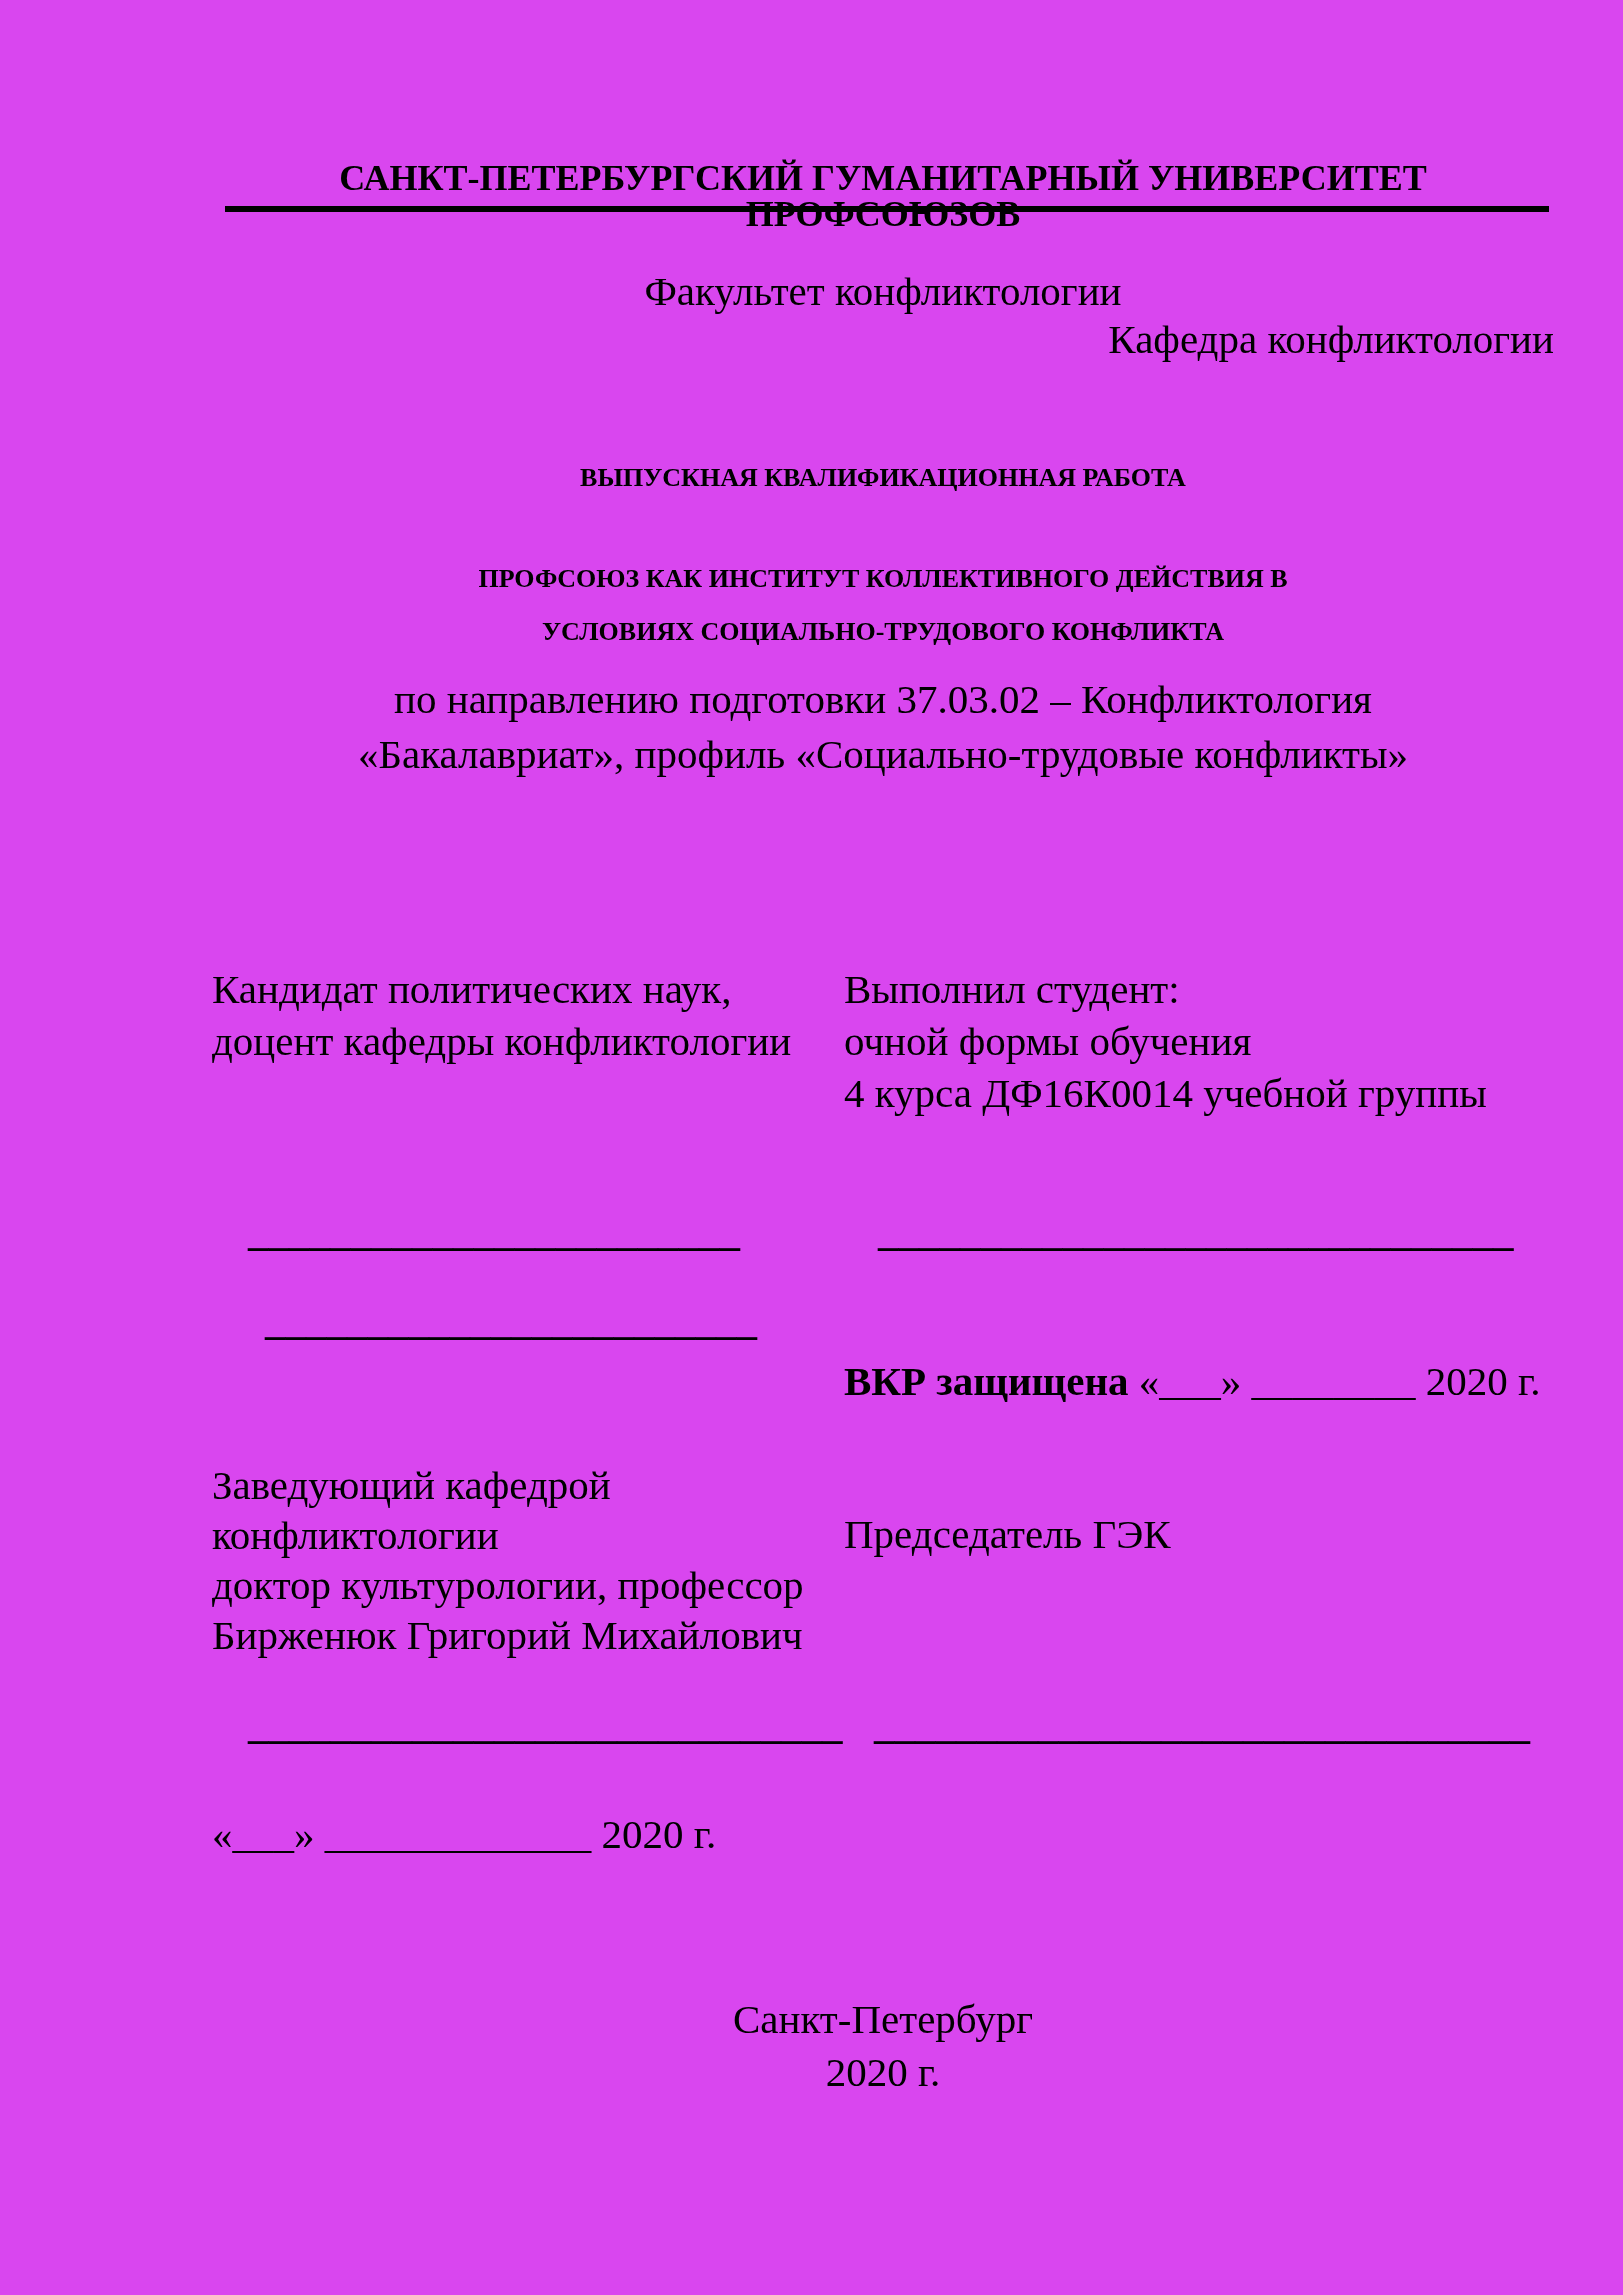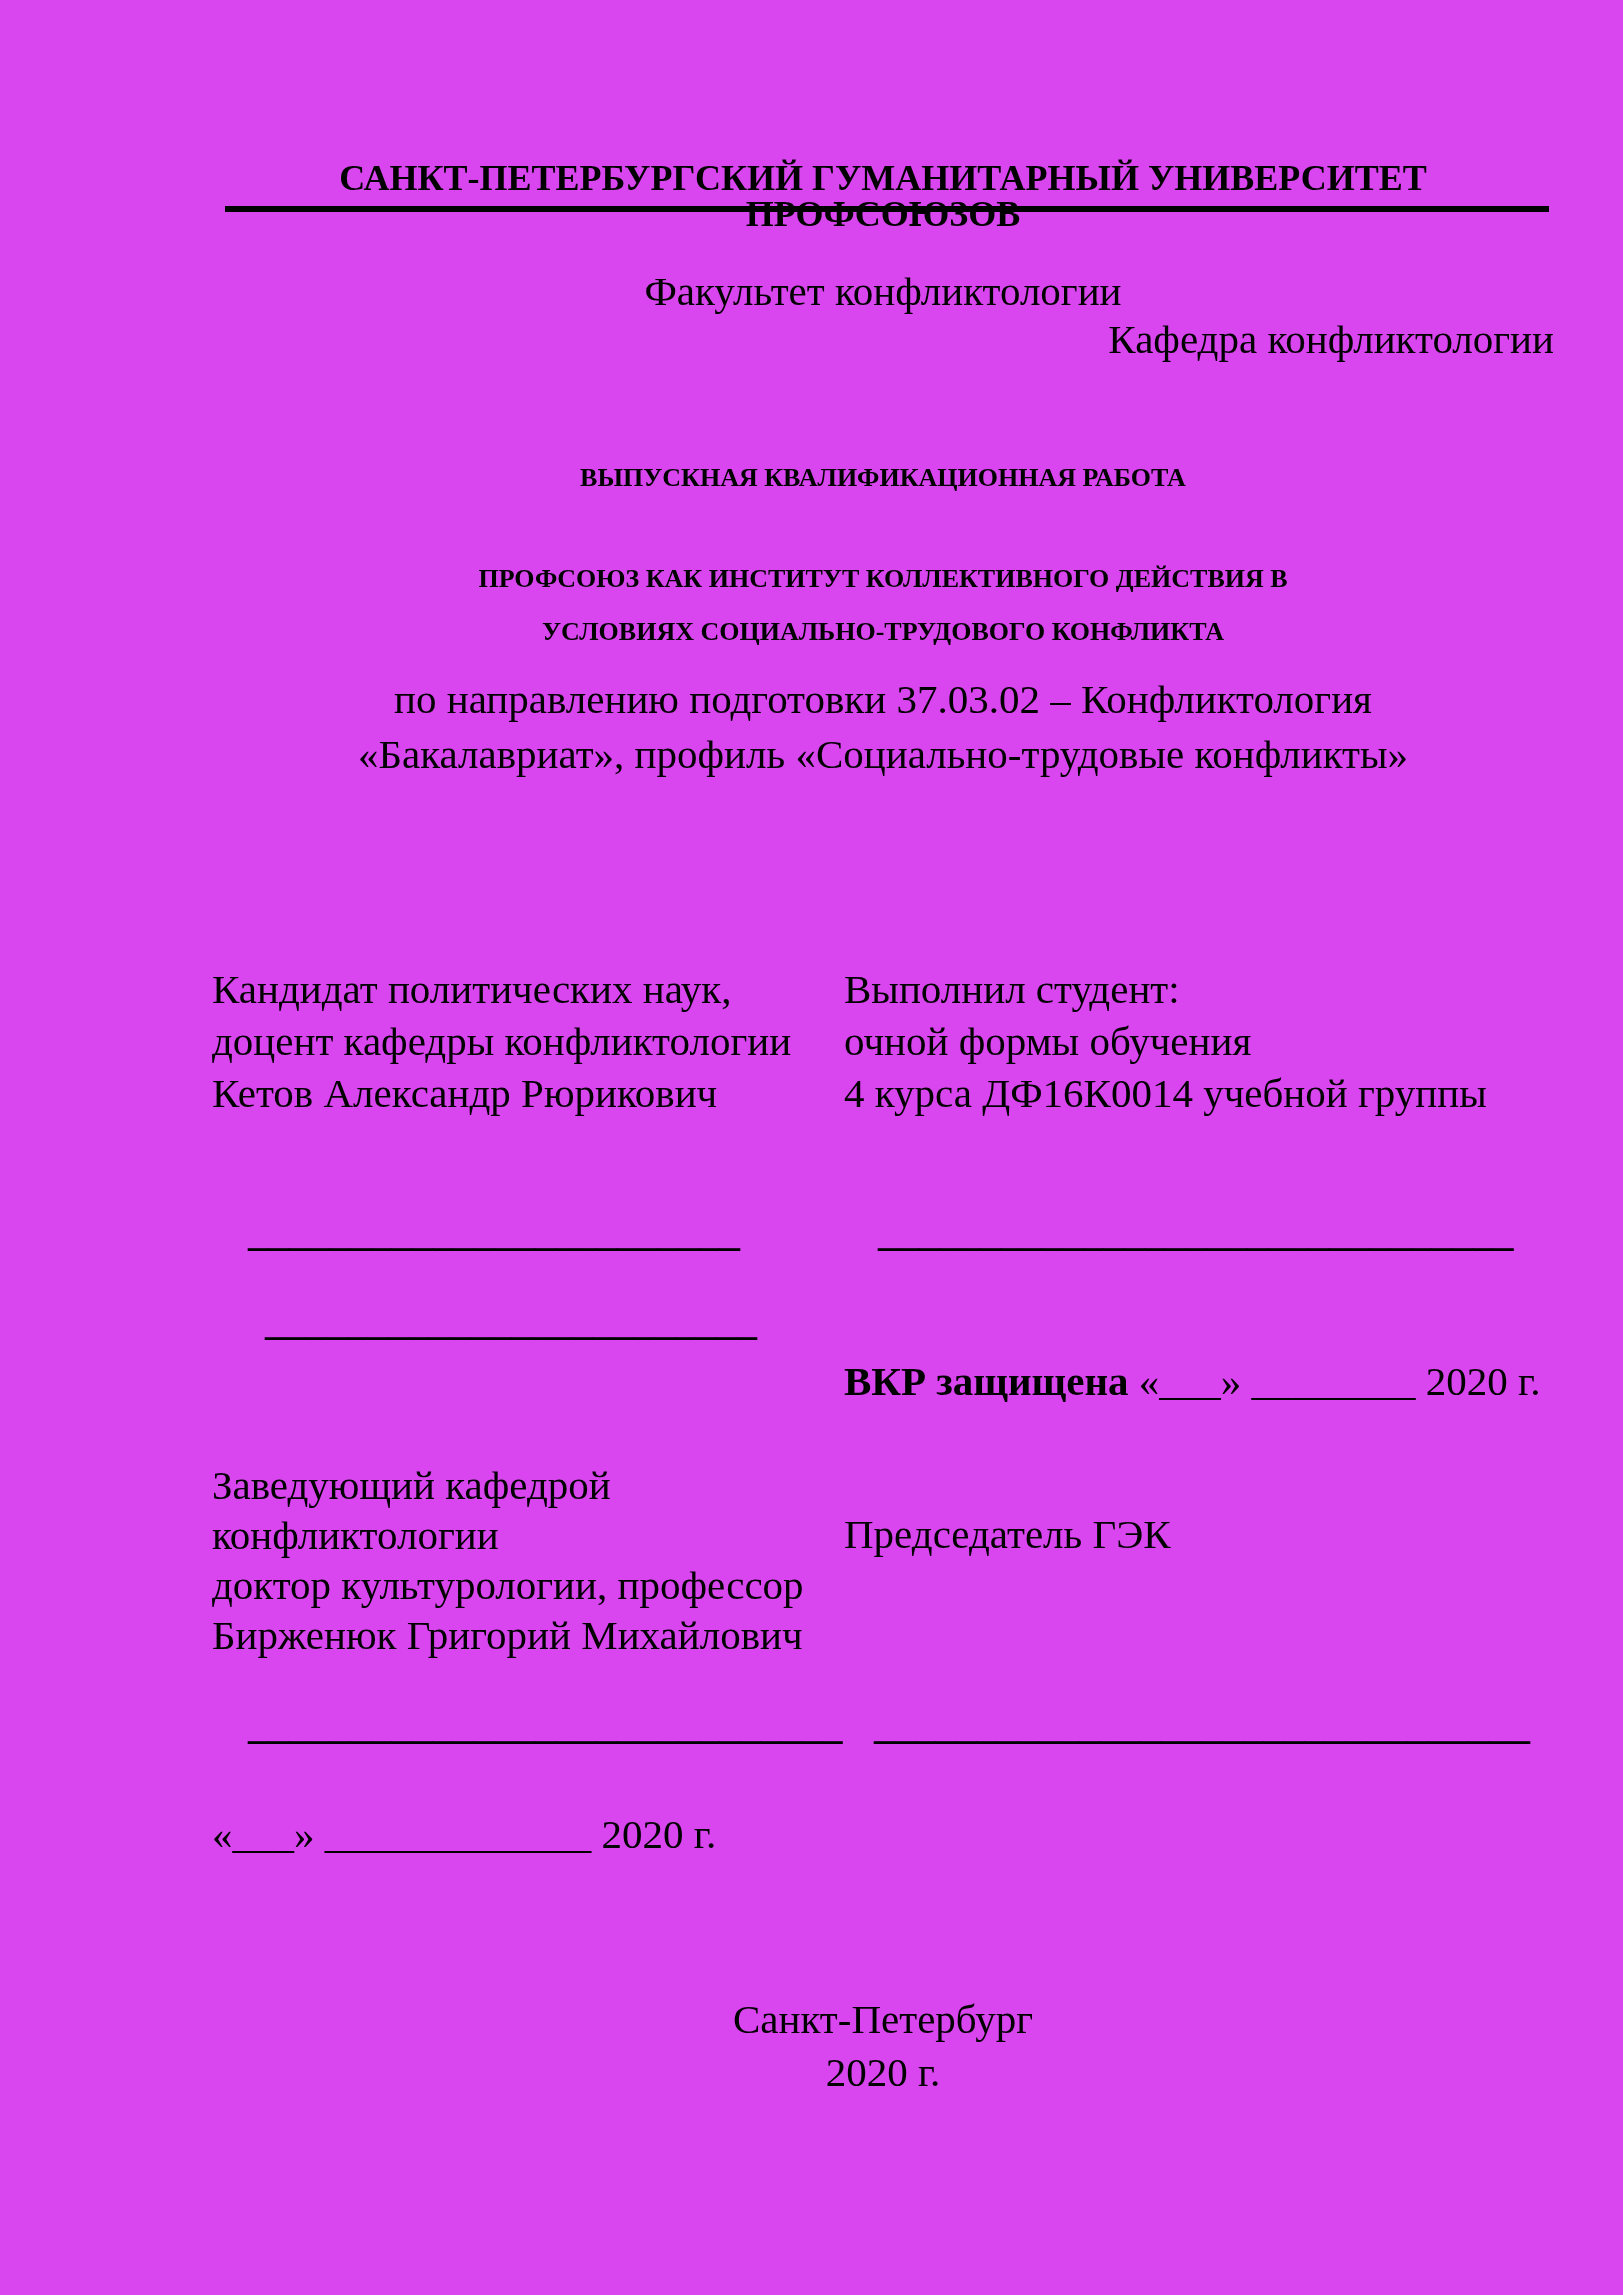--- a/index.html
+++ b/index.html
@@ -45,21 +45,20 @@
     <div>УСЛОВИЯХ СОЦИАЛЬНО-ТРУДОВОГО КОНФЛИКТА</div>
   </div>
 
   <div class="abs center f52" style="top:679px;">по направлению подготовки 37.03.02 – Конфликтология</div>
 
   <div class="abs center f52" style="top:734px;">«Бакалавриат», профиль «Социально-трудовые конфликты»</div>
 
   <div class="abs f52 lh66" style="top:963px; left:212px; width:628px;">
     <div>Кандидат политических наук,</div>
     <div>доцент кафедры конфликтологии</div>
-    <div>Кетов Александр Рюрикович</div>
   </div>
 
   <div class="abs f52 lh66" style="top:963px; left:844px; width:714px;">
     <div>Выполнил студент:</div>
     <div>очной формы обучения</div>
     <div>4 курса ДФ16К0014 учебной группы</div>
   </div>
 
   <div class="abs f52 sig" style="top:1211px; left:212px;">________________________</div>
 

